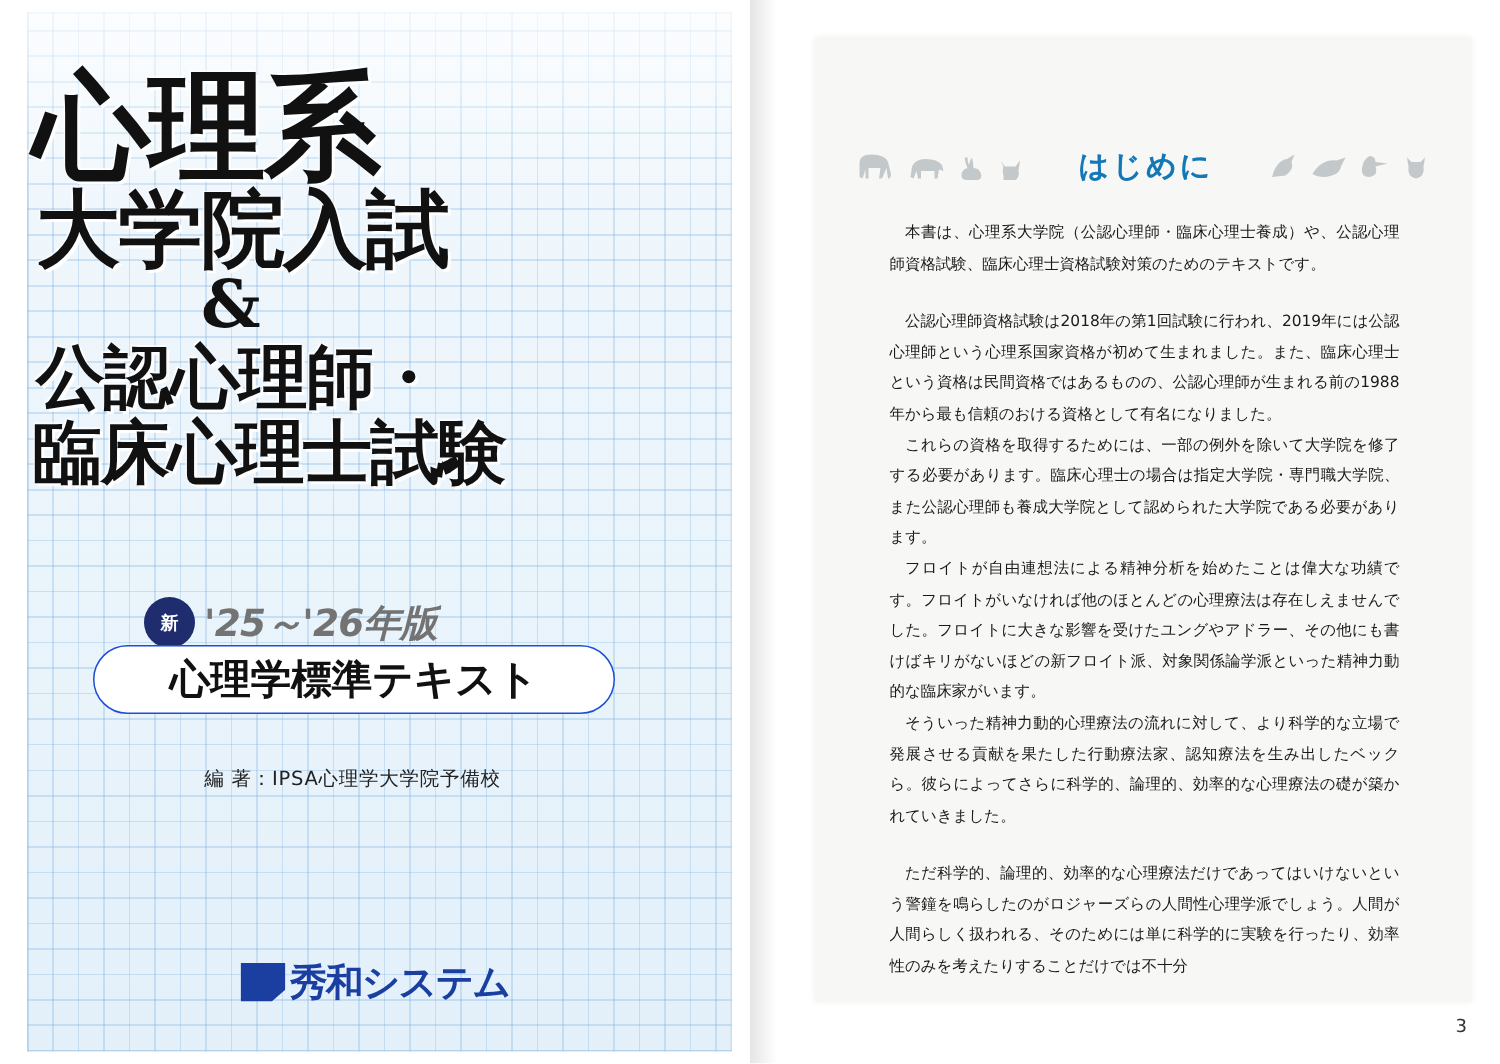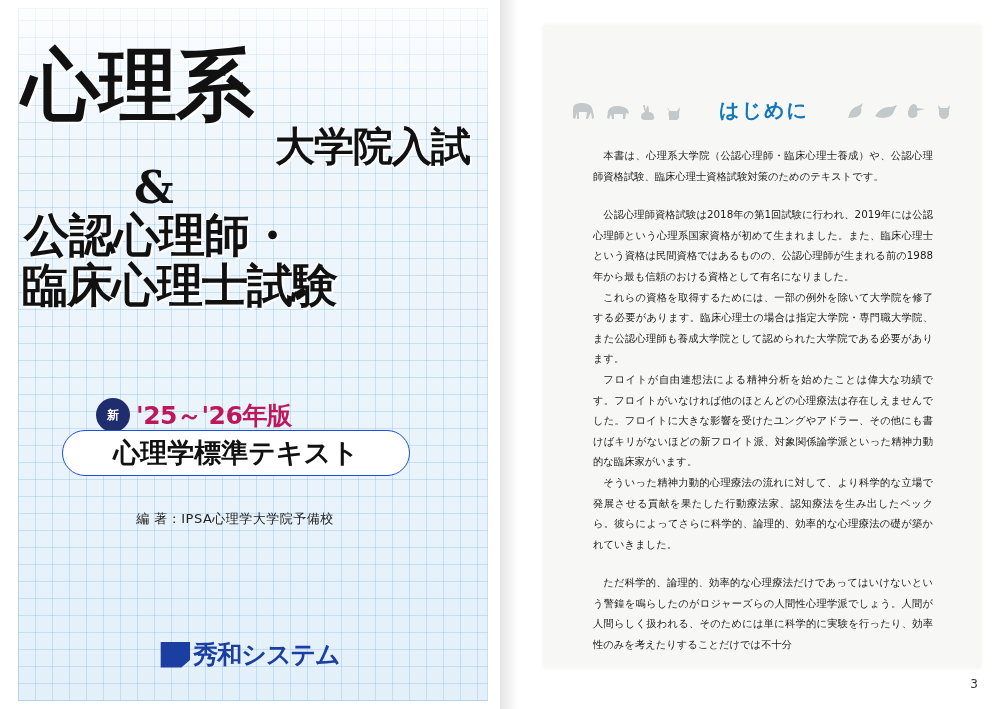--- a/index.html
+++ b/index.html
@@ -62,21 +62,21 @@
     font-weight: bold;
     color: #111111;
     line-height: 1.0;
     letter-spacing: -1px;
     white-space: nowrap;
     text-shadow:
       2px 2px 0 rgba(255,255,255,0.9),
       -1px -1px 0 rgba(255,255,255,0.7);
   }
   .t1 { font-size: 78px; margin: 0 0 2px 0; }
-  .t2 { font-size: 40px; margin: 0 0 0 2px; text-align: right; }
+  .t2 { font-size: 56px; margin: 0 0 0 2px; }
   .amp {
     font-size: 44px;
     font-weight: bold;
     color: #111;
     margin: 0 0 0 112px;
     line-height: 1.0;
     font-family: "DejaVu Serif", serif;
   }
   .t3 { font-size: 46px; margin: 2px 0 0 2px; }
   .t4 { font-size: 46px; margin: 4px 0 0 0; }
@@ -114,22 +114,23 @@
     left: 8px;
     width: 0; height: 0;
     border-left: 6px solid transparent;
     border-right: 4px solid transparent;
     border-top: 7px solid #1f2d6e;
   }
   .edition-text {
     font-family: "DejaVu Sans", "Liberation Sans", sans-serif;
     font-size: 25px;
     font-weight: bold;
-    color: #be185d;
+    color: #737373;
     letter-spacing: -0.5px;
+    font-style: italic;
   }
 
   .std-text-pill {
     position: absolute;
     left: 62px;
     top: 430px;
     width: 346px;
     height: 44px;
     border: 1px solid #1d4ed8;
     border-radius: 24px;

